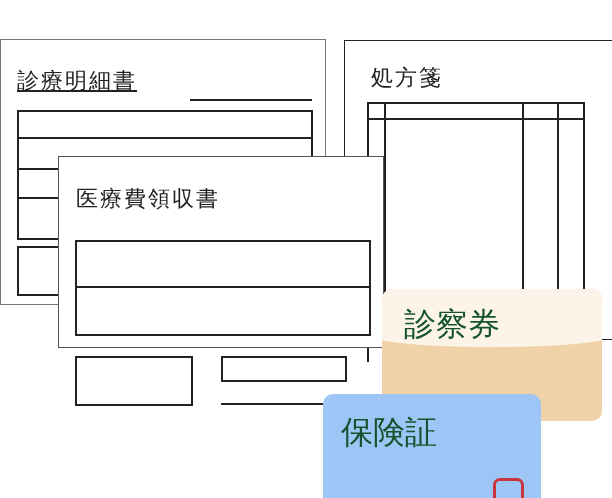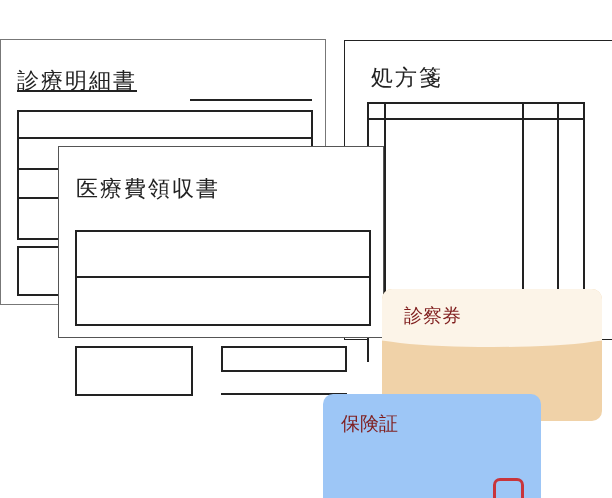--- a/index.html
+++ b/index.html
@@ -6,28 +6,28 @@
   body { width:612px; height:498px; position:relative; overflow:hidden;
          font-family:"DejaVu Sans", sans-serif; }
   .doc { position:absolute; background:#fff; box-sizing:border-box; }
   .doc-title { position:absolute; font-size:22px; color:#222; letter-spacing:2px; white-space:nowrap; }
   .box { position:absolute; box-sizing:border-box; border:2px solid #222; background:#fff; }
   .hline { position:absolute; height:2px; background:#222; }
   .vline { position:absolute; width:2px; background:#222; }
 
   #doc-meisai { left:0; top:39px; width:326px; height:266px; border:1.5px solid #777; }
   #doc-shohousen { left:344px; top:0; width:268px; height:300px; border:1.5px solid #222; border-right:none;margin-top:40px; }
-  #doc-ryoushuu { left:58px; top:146px; width:326px; height:192px; border:1.5px solid #555; }
+  #doc-ryoushuu { left:58px; top:156px; width:326px; height:192px; border:1.5px solid #555; }
 
   .card { position:absolute; border-radius:10px; overflow:hidden; }
   #card-shinsatsu { left:382px; top:289px; width:220px; height:132px; background:#f0d2a8; }
   #card-shinsatsu .top { position:absolute; left:-20px; top:-40px; width:260px; height:98px;
                          background:#fcf4e8; border-radius:0 0 50% 50% / 0 0 14px 14px; }
   #card-hoken { left:323px; top:367px; width:218px; height:131px; background:#9dc6f6;margin-top:27px; }
-  .card-title { position:absolute; font-size:19px; color:#7f1d1d; white-space:nowrap; }
+  .card-title { position:absolute; font-size:32px; color:#14532d; white-space:nowrap; }
   #ic-chip { position:absolute; left:170px; top:84px; width:31px; height:30px; box-sizing:border-box;
              border:3px solid #c8353b; border-radius:7px; }
 </style>
 </head>
 <body>
 
 <div class="doc" id="doc-meisai">
   <div class="doc-title" style="left:16px;top:26px;text-decoration:underline;">診療明細書</div>
   <div class="hline" style="left:189px;top:59px;width:122px;"></div>
   <div class="box" style="left:16px;top:70px;width:296px;height:130px;"></div>

